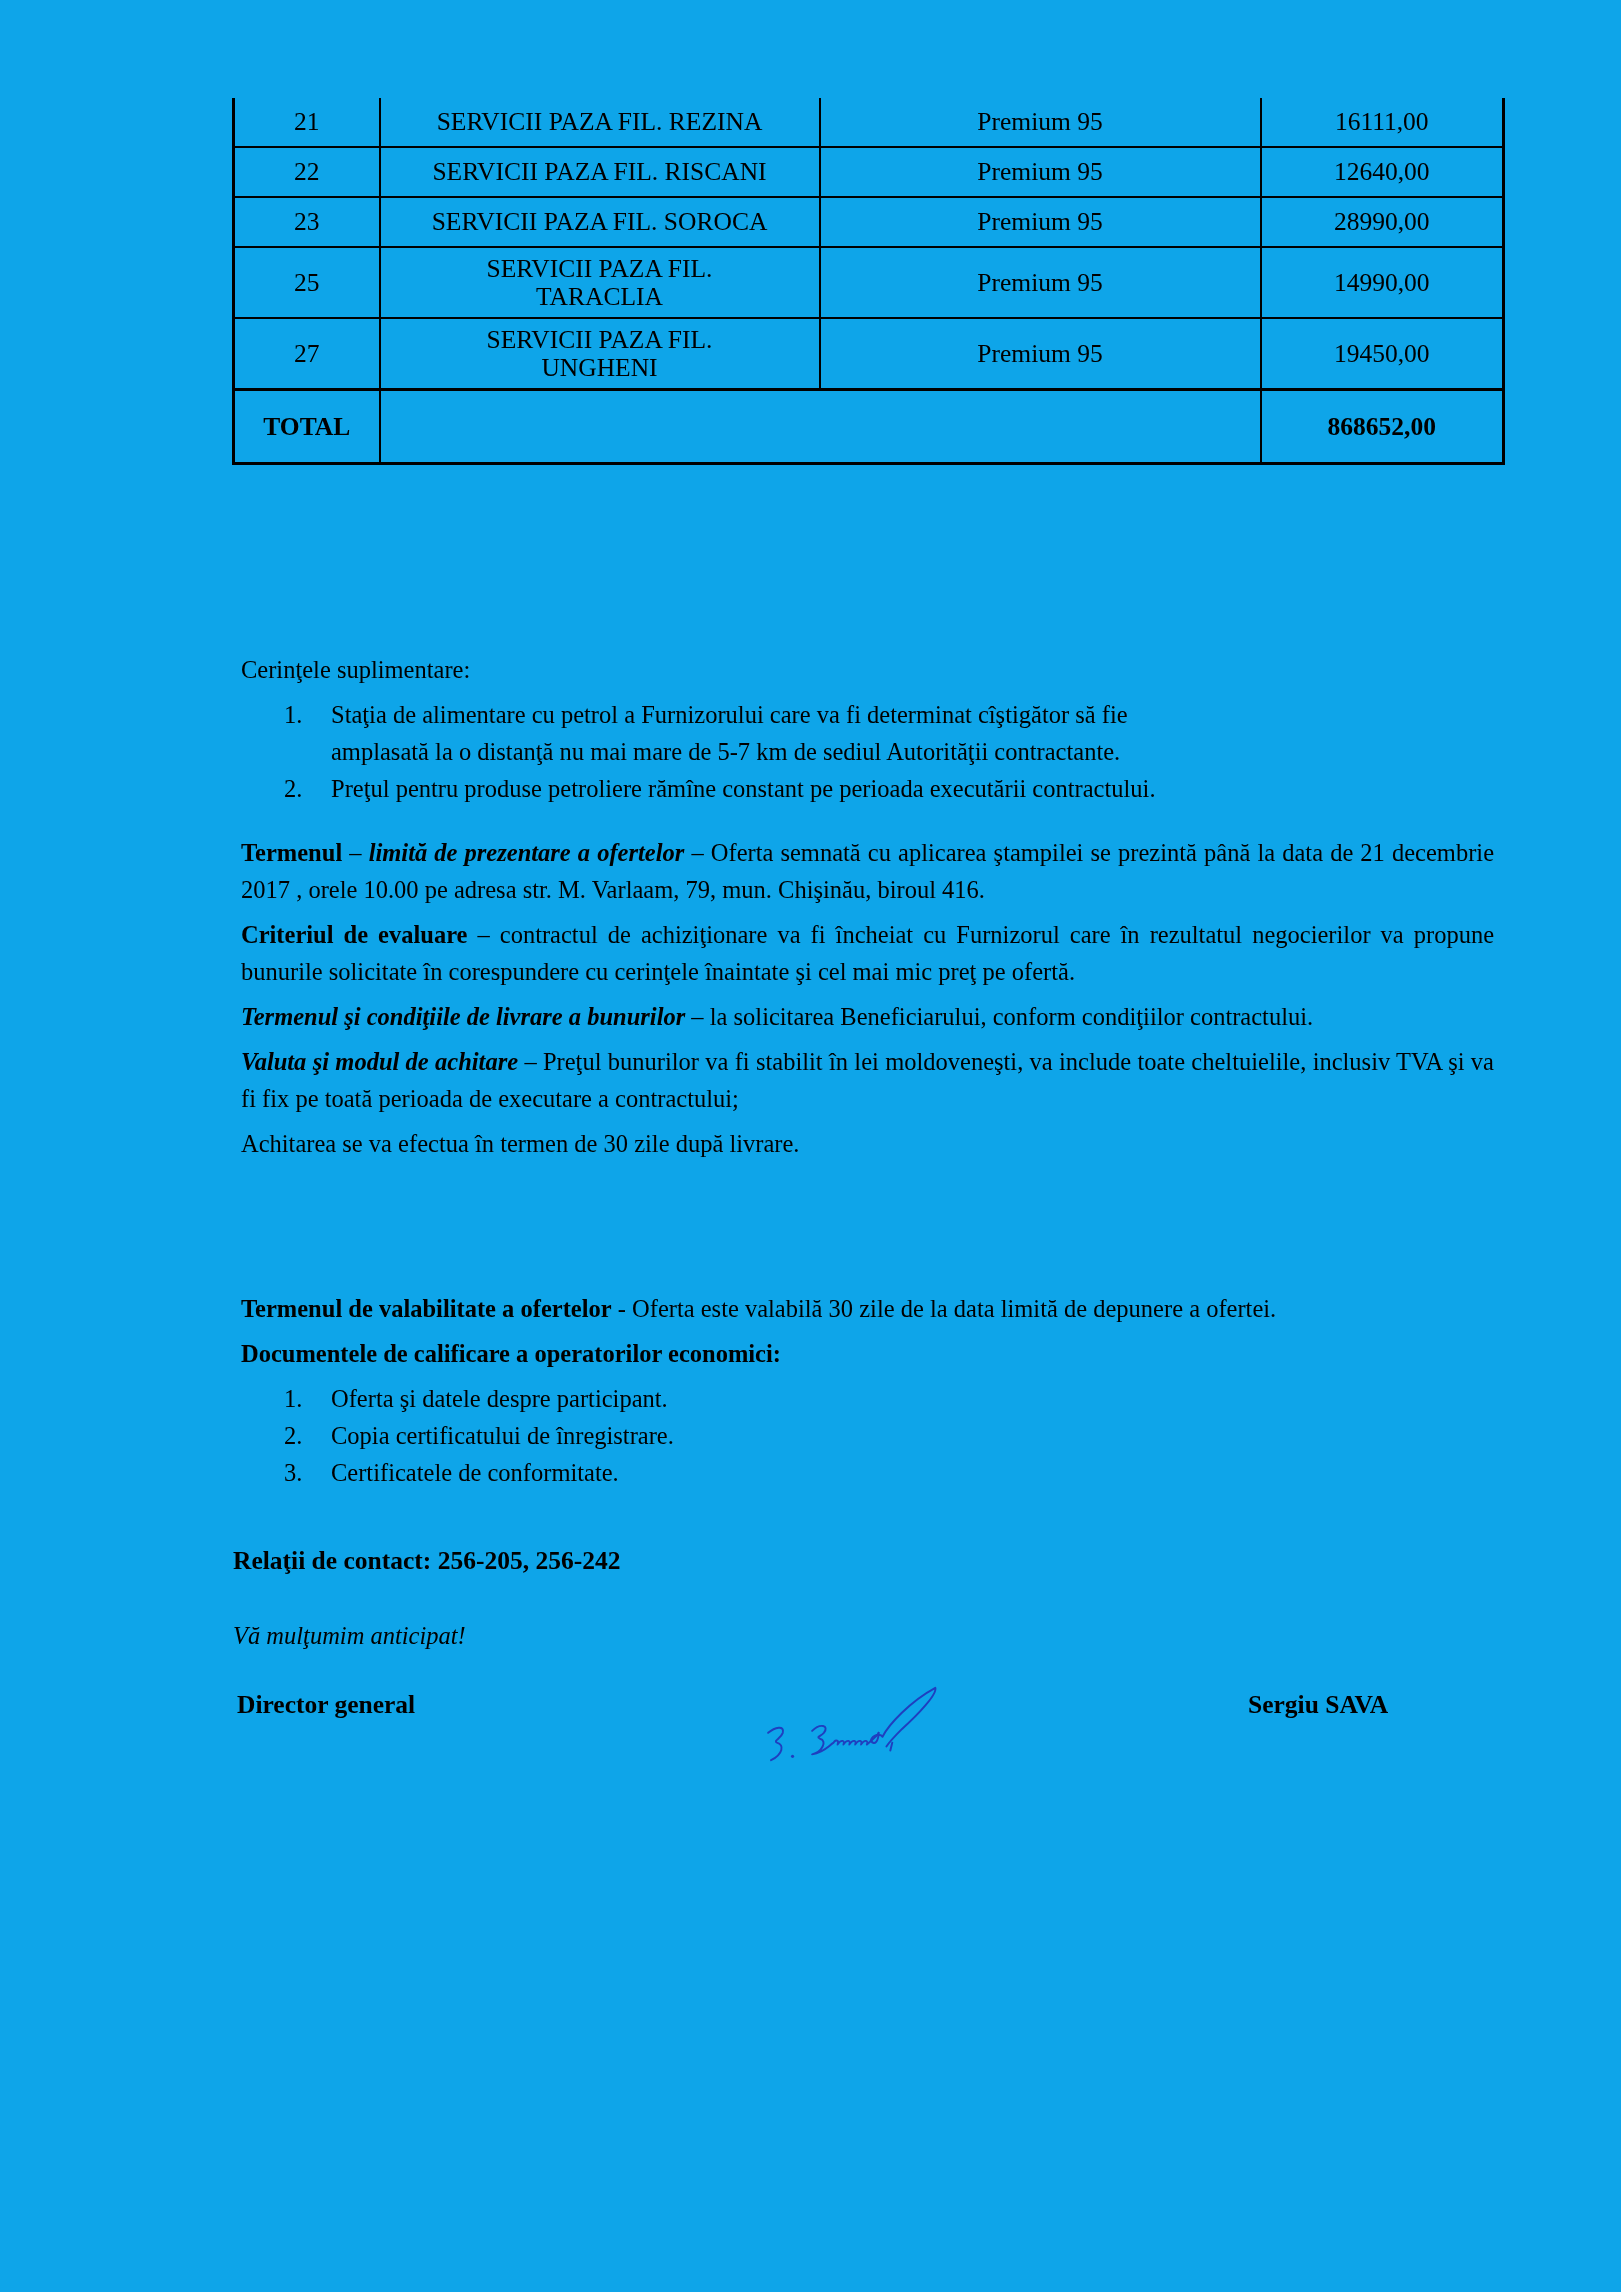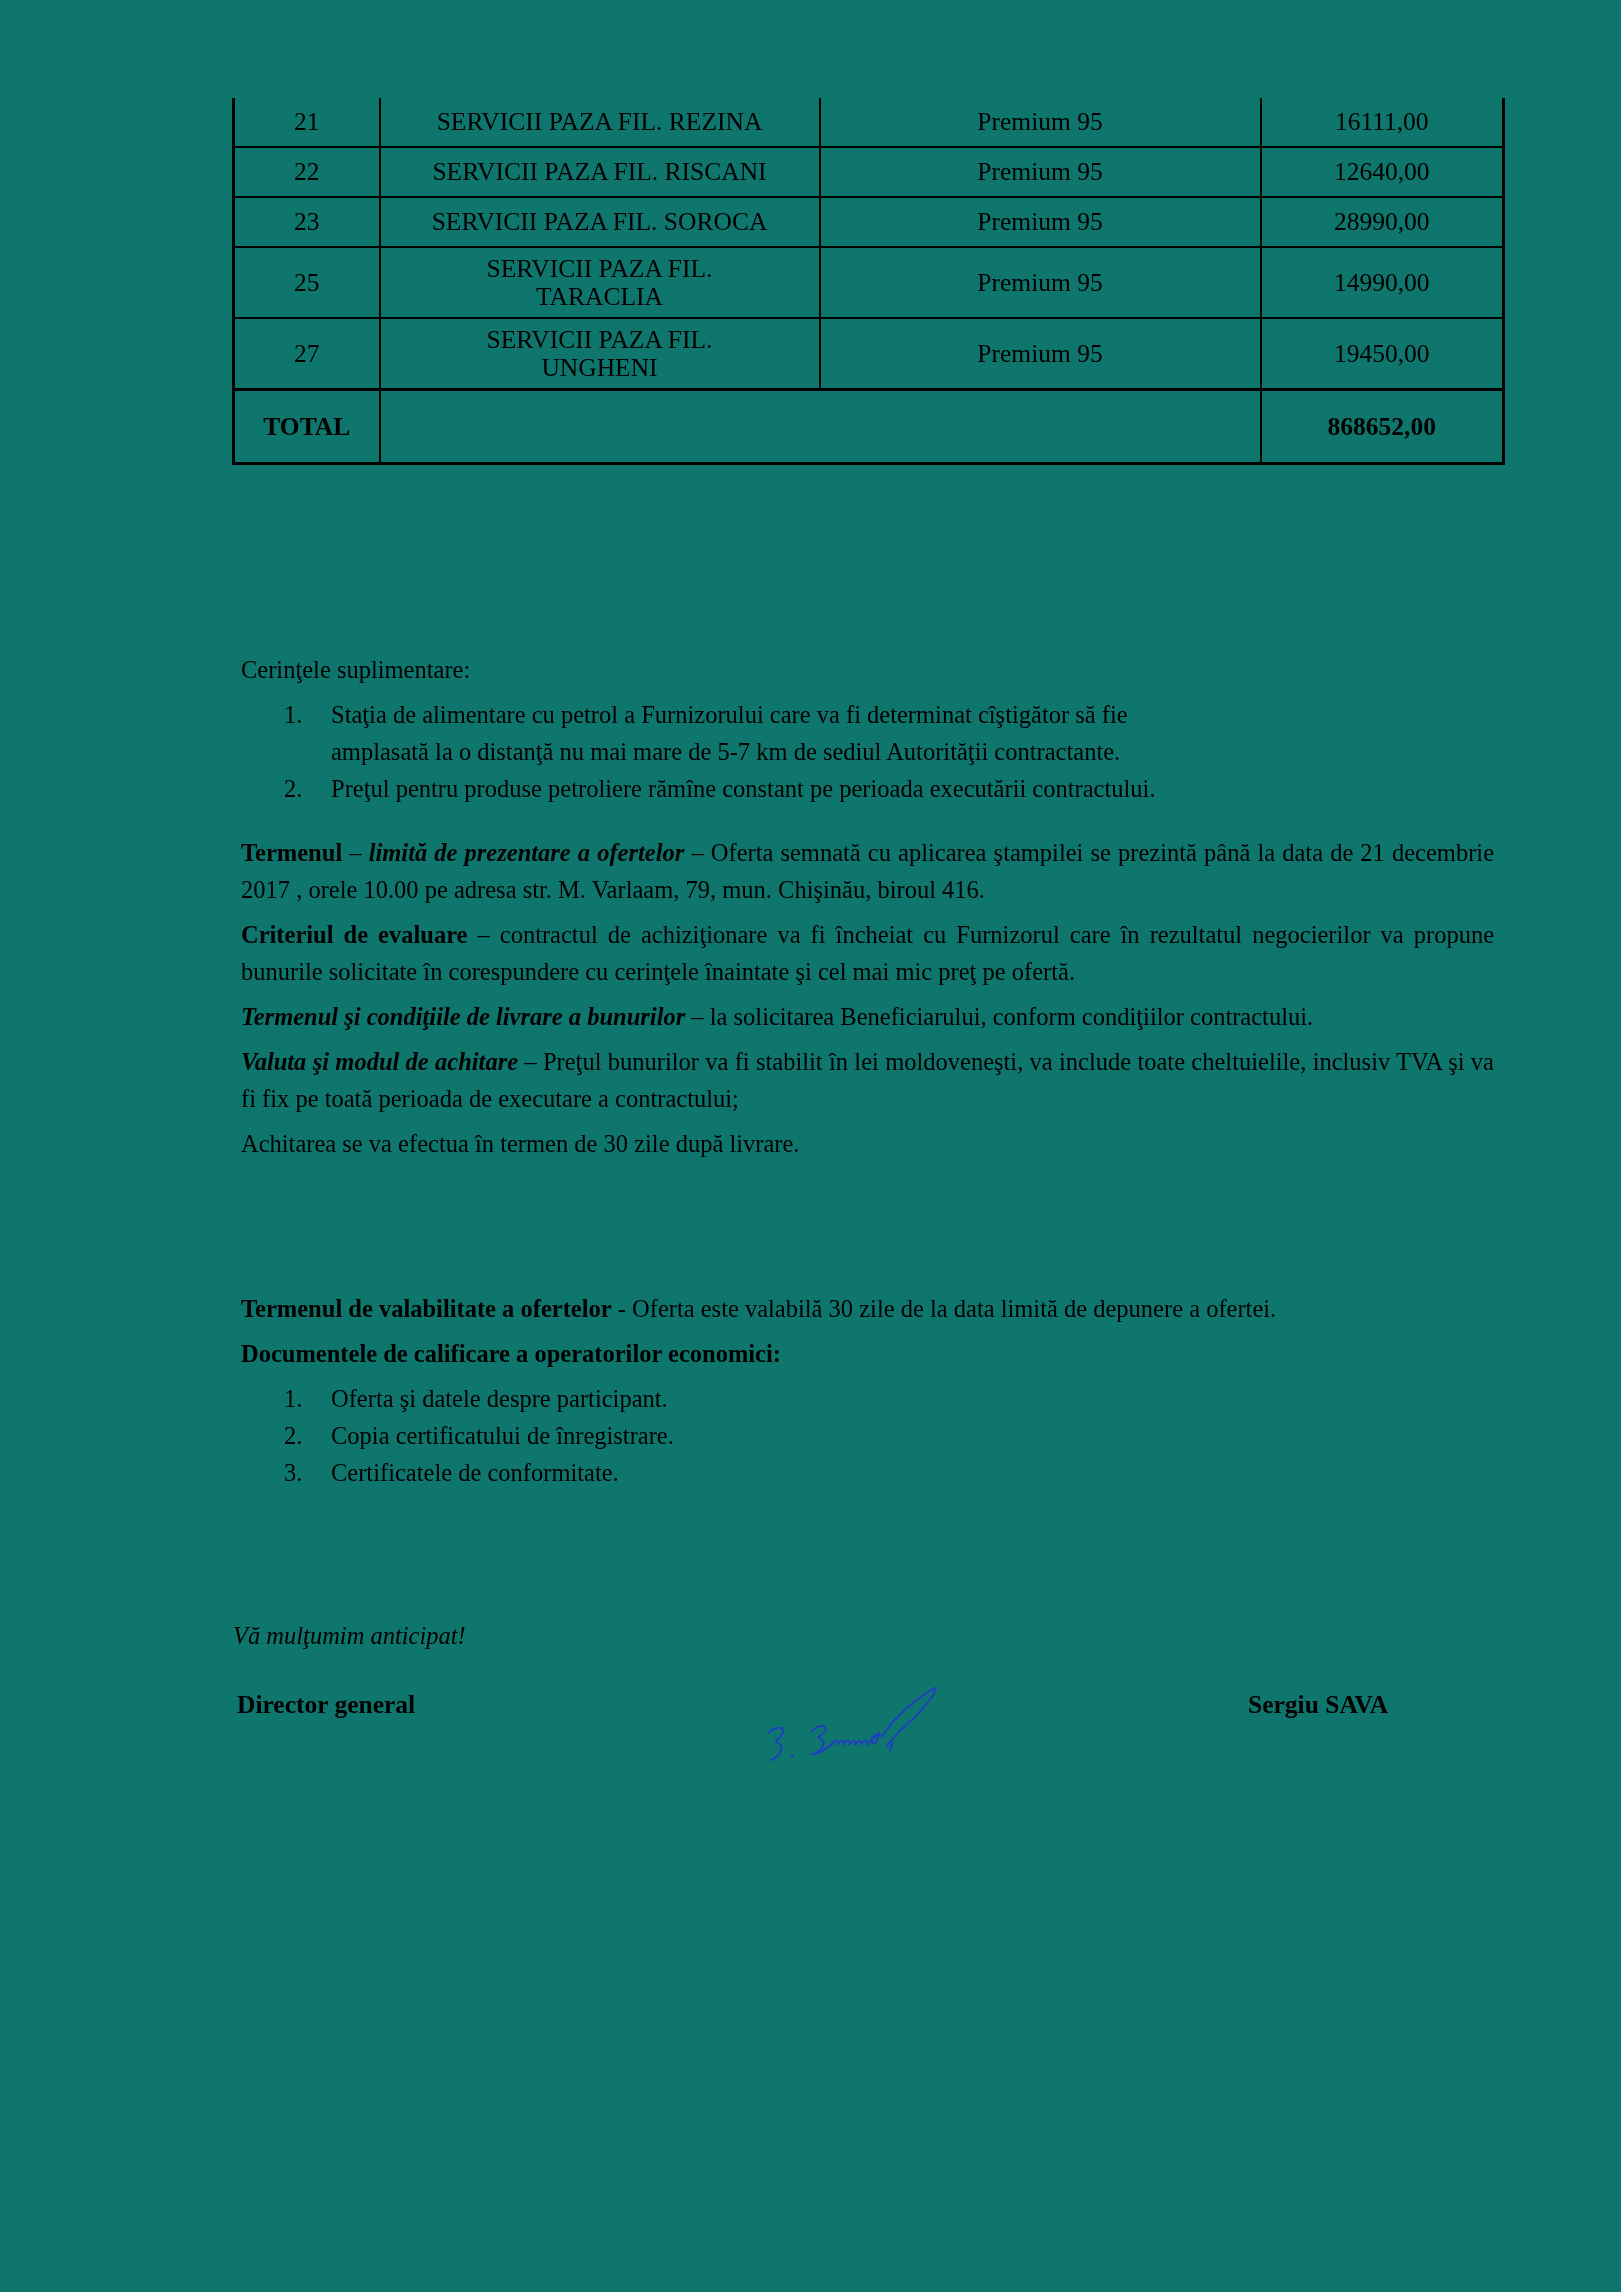--- a/index.html
+++ b/index.html
@@ -1,21 +1,21 @@
 <!DOCTYPE html>
 <html><head>
 <meta charset="utf-8">
 <style>
   html, body { margin: 0; padding: 0; background: #ffffff; }
   body {
     width: 1621px; height: 2293px; position: relative; overflow: hidden;
     font-family: "Liberation Serif", "DejaVu Serif", serif;
     color: #000;
   }
-  .page { position: absolute; left: 0; top: 0; width: 1621px; height: 2293px; background: #0f766e; }
+  .page { position: absolute; left: 0; top: 0; width: 1621px; height: 2293px; background: #0ea5e9; }
 
   
   .tbl {
     position: absolute; left: 232px; top: 98px; width: 1270px;
     border-collapse: collapse; table-layout: fixed;
     font-size: 25.5px;
   }
   .tbl td {
     border: 2px solid #000; text-align: center; vertical-align: middle;
     padding: 0 3.9px; line-height: 27.4px;
@@ -151,20 +151,21 @@
         <span class="num">2.</span>
         <span>Copia certificatului de înregistrare.</span>
       </div>
       <div class="li">
         <span class="num">3.</span>
         <span>Certificatele de conformitate.</span>
       </div>
     </div>
   </div>
 
+  <div class="txt b" style="top:1542px; font-size:25.5px;">Relaţii de contact: 256-205, 256-242</div>
   <div class="txt i" style="top:1617px;">Vă mulţumim anticipat!</div>
 
   <div class="sig-row">
     <span class="sig-left">Director general</span>
     <span class="sig-right">Sergiu SAVA</span>
   </div>
   <svg class="signature" viewBox="0 0 200 90" fill="none" stroke="#1f3fbf" stroke-width="2" stroke-linecap="round" stroke-linejoin="round">
     <path d="M5 52 C12 46 22 44 20 52 C18 58 10 60 14 62 C22 64 20 74 8 80"></path>
     <circle cx="30" cy="76" r="1.6" fill="#1f3fbf" stroke="none"></circle>
     <path d="M50 50 C58 42 68 44 62 52 C58 56 54 56 58 58 C66 60 60 72 50 74 C62 72 66 66 72 62 C74 58 78 60 76 64 C80 58 84 60 82 64 C86 58 90 60 88 64 C92 58 96 60 94 64 C98 58 102 60 100 64 C104 58 108 60 106 64 C110 60 116 56 118 52"></path>

